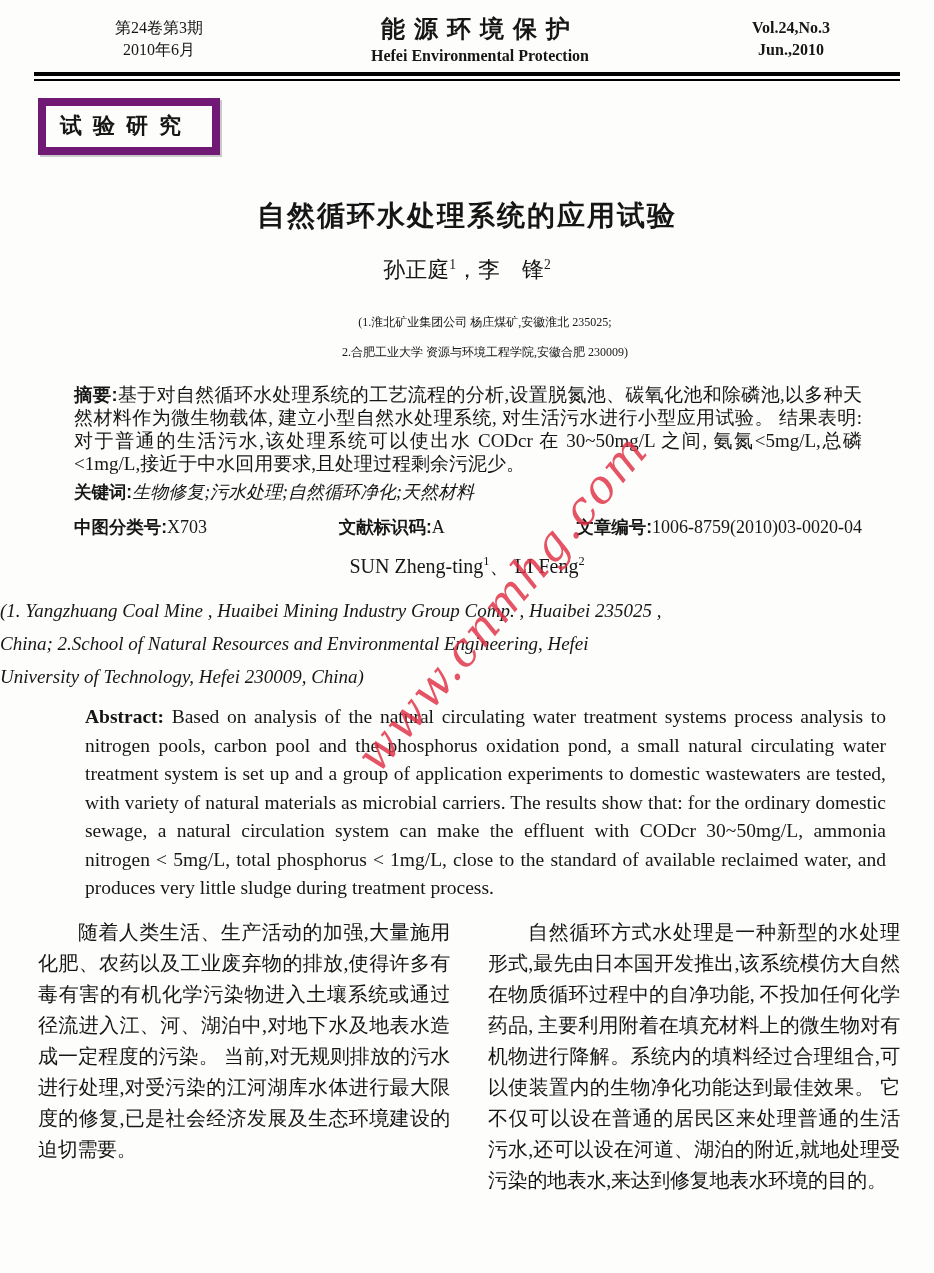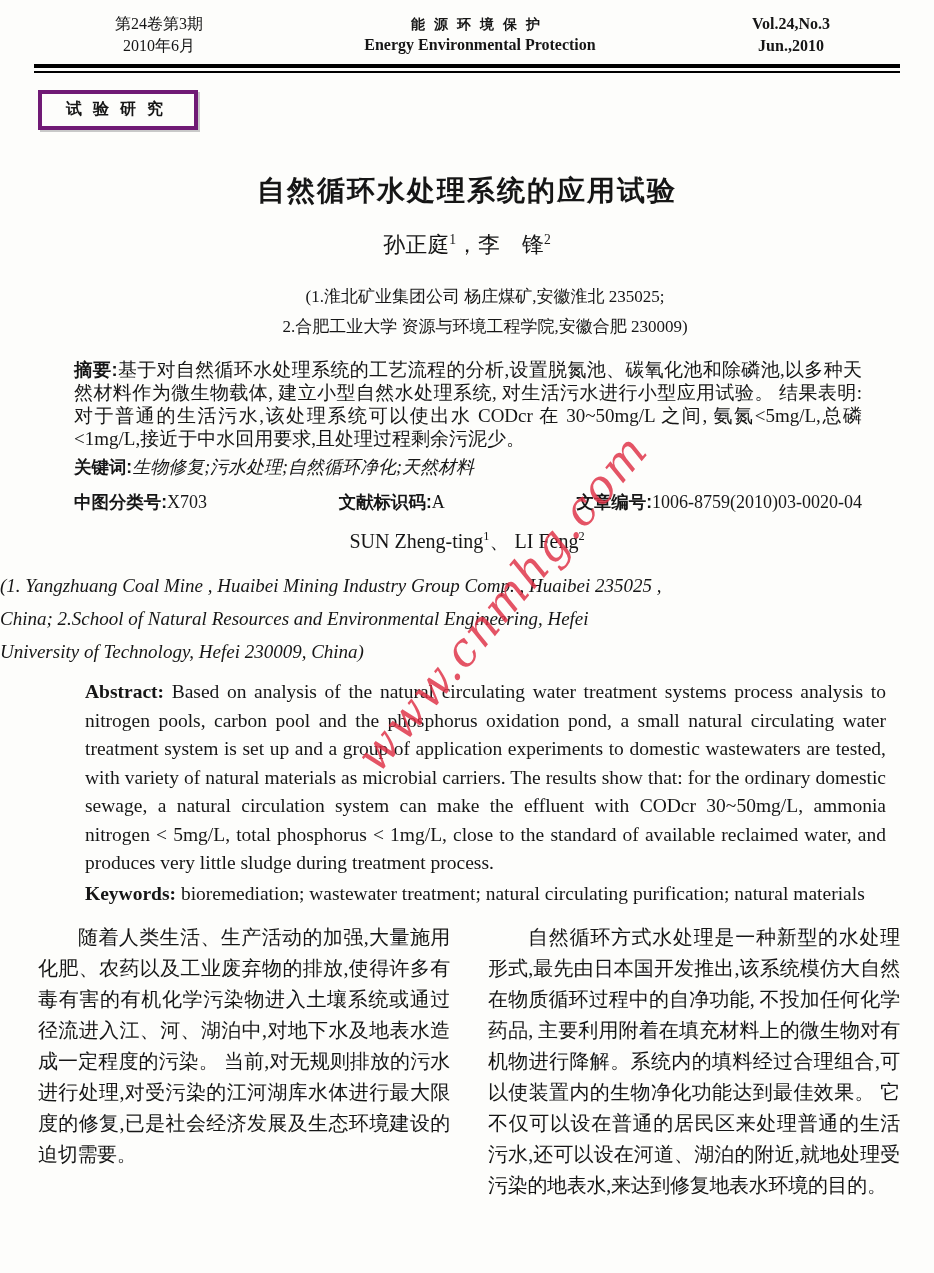--- a/index.html
+++ b/index.html
@@ -14,39 +14,39 @@
     background:#fdfdfb;
   }
   
   .hdr {
     display:flex; justify-content:space-between; align-items:center;
     padding:13px 58px 5px 64px;
   }
   .hdr-left  { width:190px; text-align:center; font-size:16px; line-height:22px; }
   .hdr-mid   { flex:1; text-align:center; }
   .hdr-right { width:170px; text-align:center; font-weight:bold; font-size:16px; line-height:22px; }
-  .journal-cn { font-size:14px; font-weight:bold; letter-spacing:9px; }
+  .journal-cn { font-size:24px; font-weight:bold; letter-spacing:9px; }
   .journal-en { font-size:16px; font-weight:bold; margin-top:2px; }
   .double-rule {
     margin:2px 34px 0 34px; height:3px;
     border-top:4px solid #000; border-bottom:2px solid #000;
   }
   
   .category-box {
     display:inline-block; margin:17px 0 0 38px;
-    border:4px solid #701a75; box-shadow:2px 2px 0 #c9c9c9;
-    padding:5px 20px 6px 24px;
-    font-size:16px; font-weight:bold; letter-spacing:11px;
+    border:8px solid #701a75; box-shadow:2px 2px 0 #c9c9c9;
+    padding:5px 20px 6px 14px;
+    font-size:22px; font-weight:bold; letter-spacing:11px;
     background:#fdfdfb;
   }
   
   .title-cn { margin-top:42px; text-align:center; font-size:28px; font-weight:bold; letter-spacing:2px; }
   .authors-cn { margin-top:20px; text-align:center; font-size:22px; }
   .authors-cn sup, .authors-en sup { font-size:0.62em; }
-  .affil-cn { margin-top:22px; text-align:center; font-size:17px; line-height:30px;padding-left:36px; }
+  .affil-cn { margin-top:22px; text-align:center; font-size:12px; line-height:30px;padding-left:36px; }
   
   .abs-cn {
     margin:16px 72px 0 74px; font-size:19px; line-height:23px;
     text-align:justify; text-justify:inter-ideograph;
   }
   .abs-cn b, .kw-cn b, .meta-line b { font-family:"Liberation Sans","DejaVu Sans",sans-serif; font-size:0.97em; }
   .kw-cn { margin:3px 72px 0 74px; font-size:18px; line-height:28px; }
   .kw-cn .kai, .fn-bio-val { font-style:italic; }
   .meta-line {
     display:flex; justify-content:space-between;
@@ -86,21 +86,21 @@
 <div class="page">
 
   
   <div class="hdr">
     <div class="hdr-left">
       <div>第24卷第3期</div>
       <div>2010年6月</div>
     </div>
     <div class="hdr-mid">
       <div class="journal-cn">能源环境保护</div>
-      <div class="journal-en">Energy Environmental Protection</div>
+      <div class="journal-en">Hefei Environmental Protection</div>
     </div>
     <div class="hdr-right">
       <div>Vol.24,No.3</div>
       <div>Jun.,2010</div>
     </div>
   </div>
   <div class="double-rule"></div>
 
   
   <div class="category-box">试验研究</div>
@@ -136,21 +136,20 @@
 
   <div class="affil-en">
     <div>(1. Yangzhuang Coal Mine , Huaibei Mining Industry Group Comp. , Huaibei 235025 ,</div>
     <div>China; 2.School of Natural Resources and Environmental Engineering, Hefei</div>
     <div>University of Technology, Hefei 230009, China)</div>
   </div>
 
   
   <p class="abs-en"><b>Abstract:</b><span> Based on analysis of the natural circulating water treatment systems process analysis to nitrogen pools, carbon pool and the phosphorus oxidation pond, a small natural circulating water treatment system is set up and a group of application experiments to domestic wastewaters are tested, with variety of natural materials as microbial carriers. The results show that: for the ordinary domestic sewage, a natural circulation system can make the effluent with CODcr 30~50mg/L, ammonia nitrogen &lt; 5mg/L, total phosphorus &lt; 1mg/L, close to the standard of available reclaimed water, and produces very little sludge during treatment process.</span></p>
 
-  <p class="kw-en"><b>Keywords:</b><span> bioremediation; wastewater treatment; natural circulating purification; natural materials</span></p>
 
   
   <div class="columns">
     <div class="col">
       <p>随着人类生活、生产活动的加强,大量施用化肥、农药以及工业废弃物的排放,使得许多有毒有害的有机化学污染物进入土壤系统或通过径流进入江、河、湖泊中,对地下水及地表水造成一定程度的污染。 当前,对无规则排放的污水进行处理,对受污染的江河湖库水体进行最大限度的修复,已是社会经济发展及生态环境建设的迫切需要。</p>
 
     </div>
     <div class="col">
       <p>自然循环方式水处理是一种新型的水处理形式,最先由日本国开发推出,该系统模仿大自然在物质循环过程中的自净功能, 不投加任何化学药品, 主要利用附着在填充材料上的微生物对有机物进行降解。系统内的填料经过合理组合,可以使装置内的生物净化功能达到最佳效果。 它不仅可以设在普通的居民区来处理普通的生活污水,还可以设在河道、湖泊的附近,就地处理受污染的地表水,来达到修复地表水环境的目的。</p>
     </div>

